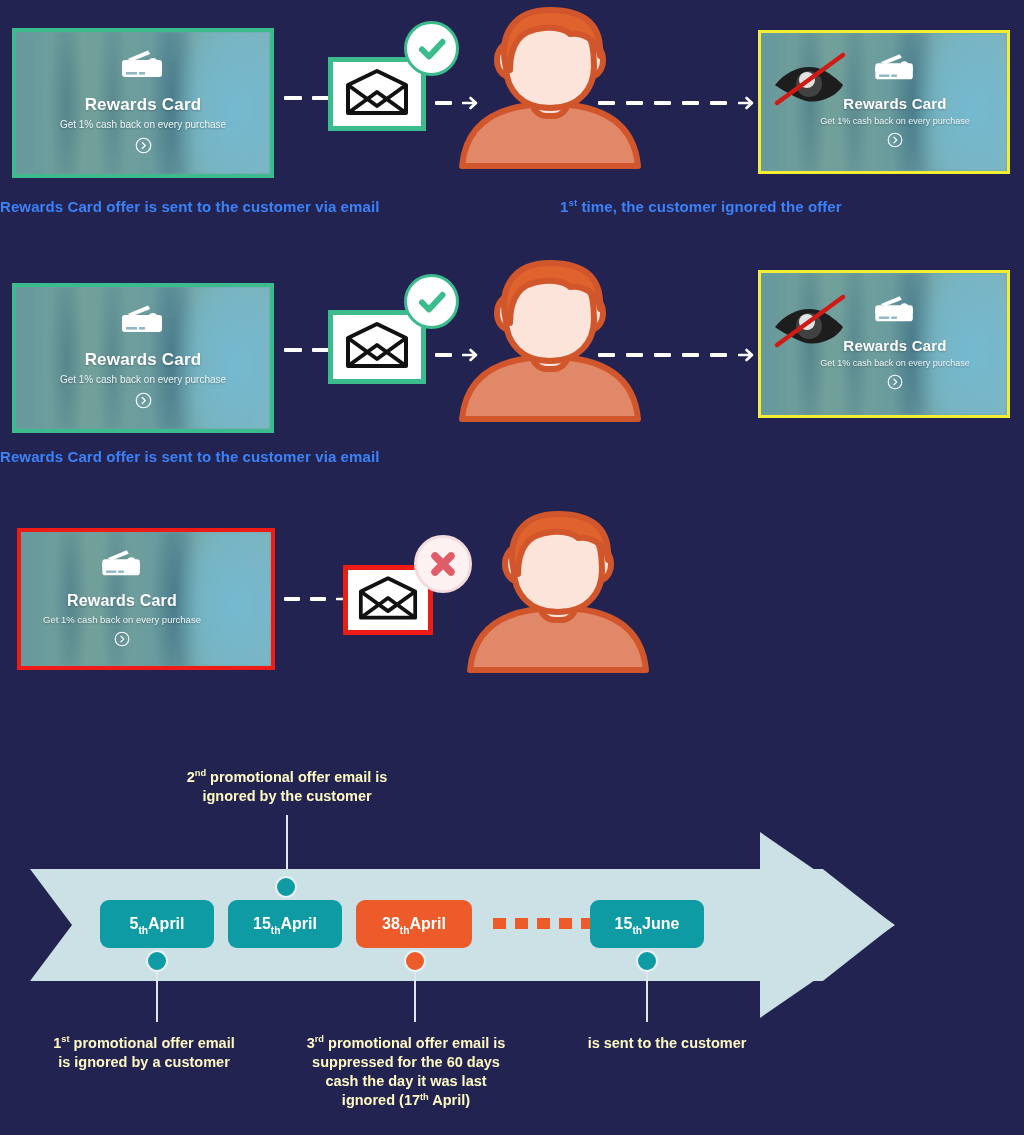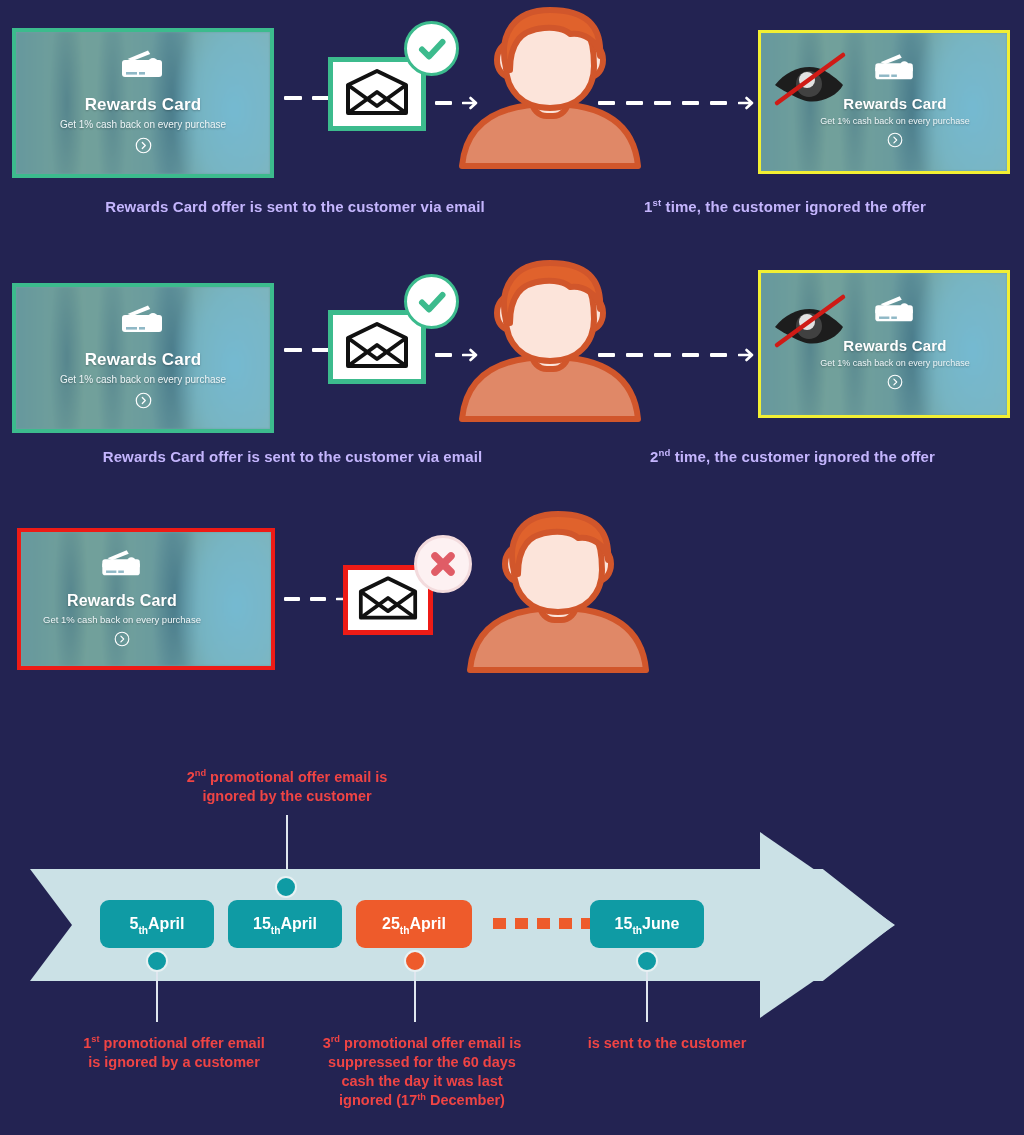--- a/index.html
+++ b/index.html
@@ -75,24 +75,24 @@
     box-sizing:border-box;
   }
 
   
   .person{position:absolute;}
 
   
   .caption{
     position:absolute;
     font-weight:bold;
-    color:#c4b5fd;
+    color:#3b82f6;
     font-size:15px;
     letter-spacing:.1px;
-    text-align:center;
+    text-align:left;
     white-space:nowrap;
   }
   sup{font-size:.64em;vertical-align:super;line-height:0;margin-top:13px;}
 
   
   .tl-arrow{position:absolute;}
   .datebox{
     position:absolute;
     border-radius:9px;
     display:flex;align-items:center;justify-content:center;
@@ -100,21 +100,21 @@
     white-space:nowrap;
     box-sizing:border-box;
   }
   .dot{position:absolute;border-radius:50%;box-sizing:border-box;}
   .leader{position:absolute;background:#dfe6ef;width:2px;}
   .tl-dots{position:absolute;display:flex;gap:9px;align-items:center;}
   .tl-dots i{display:block;width:13px;height:11px;background:#ee5b2b;}
 
   .tl-caption{
     position:absolute;
-    font-weight:bold;font-size:14.5px;color:#ef4444;
+    font-weight:bold;font-size:14.5px;color:#fef9c3;
     text-align:center;line-height:1.32;
   }
   .tl-caption.top{text-align:center;}
 </style>
 </head>
 <body>
 
 <div class="stage">
 
   <div class="offer-card" style="left:12px;top:28px;width:262px;height:150px;border:4px solid #3cbb8d;">
@@ -342,23 +342,20 @@
         <circle cx="42" cy="39" r="13" fill="#ffffff" opacity="0.16"></circle>
         <circle cx="40" cy="35" r="8" fill="#ffffff" opacity="0.85"></circle>
         <path d="M10 58 L76 10" stroke="#cf1b16" stroke-width="4.5" stroke-linecap="round"></path>
       </svg>
     </span>
   </div>
 
   <div class="caption" style="left:0;top:448px;width:585px;">
     <span>Rewards Card offer is sent to the customer via email</span>
   </div>
-  <div class="caption" style="left:570px;top:448px;width:445px;">
-    <span>2</span><sup>nd</sup><span> time, the customer ignored the offer</span>
-  </div>
 
   <div class="offer-card" style="left:17px;top:528px;width:258px;height:142px;border:4px solid #ee1b16;">
     <div class="photo"></div>
     <div class="tint"></div>
     <div class="card-inner" style="padding-right:48px;">
       <span class="cc-icon">
         <svg width="42" height="30" viewBox="0 0 44 32">
             <g fill="#fff">
           <path d="M4 12h34a3 3 0 0 1 3 3v11a3 3 0 0 1-3 3H4a3 3 0 0 1-3-3V15a3 3 0 0 1 3-3z"></path>
           <rect x="1" y="16.5" width="40" height="4" fill="#fff"></rect>
@@ -442,21 +439,21 @@
   <div class="leader" style="left:156px;top:972px;height:50px;"></div>
 
   <div class="datebox" style="left:228px;top:900px;width:114px;height:48px;background:#0f9ba4;">
     <span>15</span>
       <sup>th</sup>
       <span> April</span>
   </div>
   <div class="dot" style="left:275px;top:876px;width:22px;height:22px;background:#0f9ba4;border:2.5px solid #e8f1f3;"></div>
 
   <div class="datebox" style="left:356px;top:900px;width:116px;height:48px;background:#ee5b2b;">
-    <span>25</span>
+    <span>38</span>
       <sup>th</sup>
       <span> April</span>
   </div>
   <div class="dot" style="left:404px;top:950px;width:22px;height:22px;background:#ee5b2b;border:2.5px solid #e8f1f3;"></div>
   <div class="leader" style="left:414px;top:972px;height:50px;"></div>
 
   <div class="tl-dots" style="left:493px;top:918px;">
     <i></i>
       <i></i>
       <i></i>
@@ -466,29 +463,29 @@
   </div>
 
   <div class="datebox" style="left:590px;top:900px;width:114px;height:48px;background:#0f9ba4;">
     <span>15</span>
       <sup>th</sup>
       <span> June</span>
   </div>
   <div class="dot" style="left:636px;top:950px;width:22px;height:22px;background:#0f9ba4;border:2.5px solid #e8f1f3;"></div>
   <div class="leader" style="left:646px;top:972px;height:50px;"></div>
 
-  <div class="tl-caption" style="left:40px;top:1034px;width:268px;">
+  <div class="tl-caption" style="left:10px;top:1034px;width:268px;">
     <div><span>1</span><sup>st</sup><span> promotional offer email</span></div>
     <div>is ignored by a customer</div>
   </div>
 
-  <div class="tl-caption" style="left:296px;top:1034px;width:252px;">
+  <div class="tl-caption" style="left:280px;top:1034px;width:252px;">
     <div><span>3</span><sup>rd</sup><span> promotional offer email is</span></div>
     <div>suppressed for the 60 days</div>
     <div>cash the day it was last</div>
-    <div><span>ignored (17</span><sup>th</sup><span> December)</span></div>
+    <div><span>ignored (17</span><sup>th</sup><span> April)</span></div>
   </div>
 
   <div class="tl-caption" style="left:541px;top:1034px;width:252px;">
     <div>is sent to the customer</div>
   </div>
 
 </div>
 
 </body></html>

